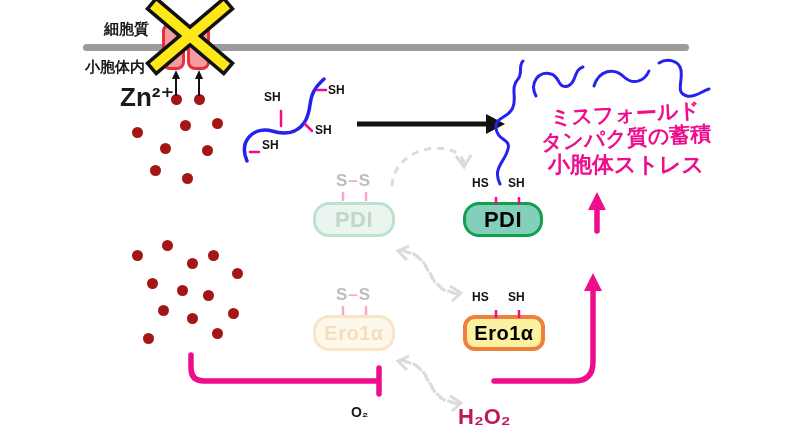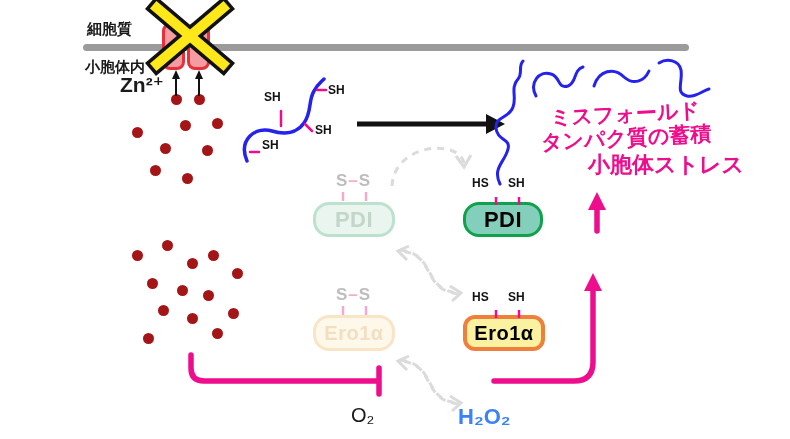--- a/index.html
+++ b/index.html
@@ -4,21 +4,21 @@
 <style>
   html,body{margin:0;padding:0;background:#fff;}
   #stage{
     position:relative;width:790px;height:439px;background:#fff;overflow:hidden;
     font-family:"Liberation Sans","DejaVu Sans",sans-serif;
   }
   .abs{position:absolute;}
   .lbl{position:absolute;white-space:nowrap;line-height:1.05;}
   .black-lbl{color:#1a1a1a;font-weight:700;}
   .magenta-lbl{color:#EE0D8C;font-weight:800;}
-  .faded-lbl{color:#3b82f6;font-weight:800;}
+  .faded-lbl{color:#be185d;font-weight:800;}
   
   #membrane{left:83px;top:44px;width:606px;height:7px;background:#9B9B9B;border-radius:4px;z-index:1;}
   
   .lobe{width:23px;height:47px;background:#F59CA2;border:3px solid #E6303A;border-radius:8px;box-sizing:border-box;}
   #transporter{left:162px;top:23px;display:flex;gap:2px;z-index:2;}
   
   .pbox{position:absolute;display:flex;align-items:center;justify-content:center;
         border-radius:16px;box-sizing:border-box;font-weight:800;z-index:2;letter-spacing:.5px;}
   #pdi-faded{left:313px;top:202px;width:82px;height:35px;background:#E9F5EE;border:3px solid #BCE2CD;color:#C2D6CA;font-size:22px;}
   #pdi-active{left:463px;top:202px;width:80px;height:35px;background:#84CEBC;border:3px solid #0FA14B;color:#000;font-size:22px;}
@@ -68,31 +68,31 @@
   <div class="lbl thiol" style="left:472px;top:177px;">HS</div>
   <div class="lbl thiol" style="left:508px;top:177px;">SH</div>
   <div class="lbl thiol" style="left:472px;top:291px;">HS</div>
   <div class="lbl thiol" style="left:508px;top:291px;">SH</div>
 
   <div class="lbl thiol" style="left:264px;top:91px;">SH</div>
   <div class="lbl thiol" style="left:328px;top:84px;">SH</div>
   <div class="lbl thiol" style="left:315px;top:124px;">SH</div>
   <div class="lbl thiol" style="left:262px;top:139px;">SH</div>
 
-  <div class="lbl black-lbl" style="left:87px;top:21px;font-size:15px;">細胞質</div>
+  <div class="lbl black-lbl" style="left:104px;top:21px;font-size:15px;">細胞質</div>
   <div class="lbl black-lbl" style="left:85px;top:59px;font-size:15px;">小胞体内</div>
-  <div class="lbl black-lbl" style="left:120px;top:74px;font-size:21px;font-weight:800;">Zn²⁺</div>
+  <div class="lbl black-lbl" style="left:120px;top:84px;font-size:26px;font-weight:800;">Zn²⁺</div>
 
   <div id="misfolded-block" class="lbl magenta-lbl">
     <div style="font-size:21px;">ミスフォールド</div>
     <div style="font-size:21px;">タンパク質の蓄積</div>
   </div>
-  <div class="lbl magenta-lbl" style="left:548px;top:153px;font-size:22px;margin-left:40px;">小胞体ストレス</div>
+  <div class="lbl magenta-lbl" style="left:548px;top:153px;font-size:22px;">小胞体ストレス</div>
 
-  <div class="lbl black-lbl" style="left:351px;top:405px;font-size:20px;font-weight:400;">O₂</div>
+  <div class="lbl black-lbl" style="left:351px;top:405px;font-size:14px;font-weight:700;">O₂</div>
   <div class="lbl faded-lbl" style="left:458px;top:405px;font-size:22px;">H₂O₂</div>
 
   <div class="abs" style="left:0;top:0;" id="dots-layer">
       <div class="dot" style="left: 170.5px; top: 93.5px;"></div>
       <div class="dot" style="left: 193.5px; top: 93.5px;"></div>
       <div class="dot" style="left: 131.5px; top: 126.5px;"></div>
       <div class="dot" style="left: 179.5px; top: 119.5px;"></div>
       <div class="dot" style="left: 211.5px; top: 117.5px;"></div>
       <div class="dot" style="left: 159.5px; top: 142.5px;"></div>
       <div class="dot" style="left: 201.5px; top: 144.5px;"></div>

